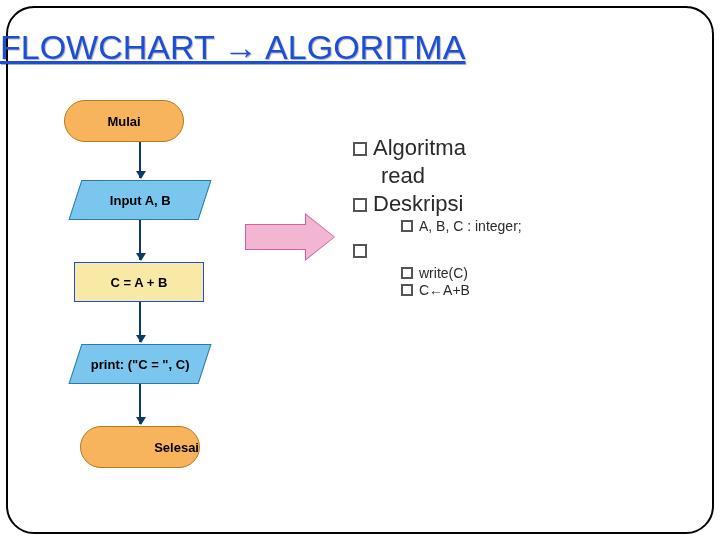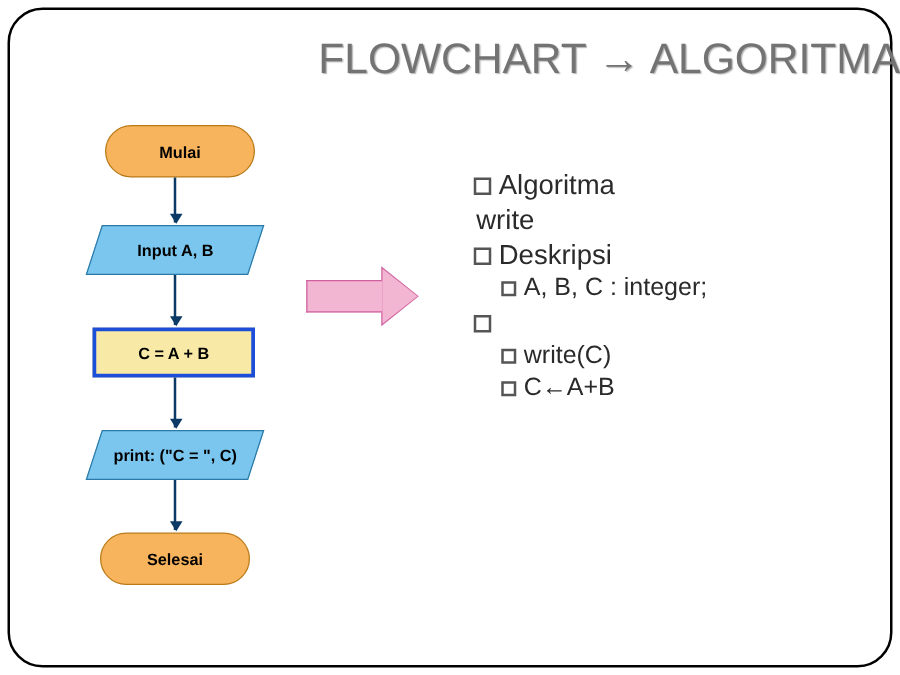--- a/index.html
+++ b/index.html
@@ -16,25 +16,26 @@
     top: 6px; left: 6px; right: 6px; bottom: 6px;
     border: 2px solid #000;
     border-radius: 28px;
     box-sizing: border-box;
   }
   .title {
     position: absolute;
     top: 28px;
     left: 0;
     width: 100%;
-    text-align: right;
+    text-align: left;
     font-size: 34px;
     font-weight: normal;
-    color: #737373;
+    color: #1d4ed8;
     text-shadow: 1px 1px 1px rgba(0,0,0,0.3);
+    text-decoration: underline;
   }
   
   .node {
     position: absolute;
     font-size: 13px;
     font-weight: bold;
     color: #000;
     display: flex;
     align-items: center;
     justify-content: center;
@@ -56,21 +57,21 @@
     transform: skewX(-18deg);
   }
   .parallelogram > span {
     transform: skewX(18deg);
     display: block;
   }
   .process {
     width: 130px;
     height: 40px;
     background: #f8eaa6;
-    border: 3px solid #1d4ed8;
+    border: 1px solid #1d4ed8;
   }
   
   .v-arrow {
     position: absolute;
     width: 0;
     border-left: 2px solid #0b3a66;
   }
   .v-arrow::after {
     content: '';
     position: absolute;
@@ -117,23 +118,23 @@
   
   .algo {
     position: absolute;
     left: 353px;
     top: 134px;
     width: 330px;
     font-size: 22px;
     color: #2a2a2a;
     line-height: 1.28;
   }
-  .algo .l1 { padding-left: 0; margin-left: 26px; }
+  .algo .l1 { padding-left: 0; }
   .algo .l1i { padding-left: 28px; }
-  .algo .l2 { padding-left: 48px; font-size: 20px; }
+  .algo .l2 { padding-left: 48px; font-size: 14px; }
   .bullet {
     font-family: Arial, sans-serif;
     display: inline-block;
     width: 14px;
     height: 14px;
     border: 2px solid #555;
     margin-right: 6px;
     vertical-align: -1px;
     box-sizing: border-box;
   }
@@ -142,50 +143,50 @@
     height: 12px;
   }
 </style>
 </head>
 <body>
 
 <div class="slide-border"></div>
 
 <div class="title">FLOWCHART → ALGORITMA</div>
 
-<div class="node terminator" style="left:84px; top:100px;">
+<div class="node terminator" style="left:64px; top:100px;">
   <span>Mulai</span>
 </div>
 <div class="v-arrow" style="left:139px; top:142px; height:36px;"></div>
 
 <div class="node parallelogram" style="left:75px; top:180px;">
   <span>Input A, B</span>
 </div>
 <div class="v-arrow" style="left:139px; top:220px; height:40px;"></div>
 
 <div class="node process" style="left:74px; top:262px;">
   <span>C = A + B</span>
 </div>
 <div class="v-arrow" style="left:139px; top:302px; height:40px;"></div>
 
 <div class="node parallelogram" style="left:75px; top:344px;">
   <span>print: ("C = ", C)</span>
 </div>
 <div class="v-arrow" style="left:139px; top:384px; height:40px;"></div>
 
-<div class="node terminator" style="left:80px; top:426px;">
+<div class="node terminator" style="left:80px; top:426px;justify-content:flex-end;">
   <span>Selesai</span>
 </div>
 
 <div class="big-arrow">
   <div class="shaft"></div>
   <div class="head"></div>
 </div>
 
 <div class="algo">
   <div class="l1"><span class="bullet"></span><span>Algoritma</span></div>
-  <div class="l1i"><span>write</span></div>
+  <div class="l1i"><span>read</span></div>
   <div class="l1"><span class="bullet"></span><span>Deskripsi</span></div>
   <div class="l2"><span class="bullet b2"></span><span>A, B, C : integer;</span></div>
   <div class="l1"><span class="bullet"></span></div>
   <div class="l2"><span class="bullet b2"></span><span>write(C)</span></div>
   <div class="l2"><span class="bullet b2"></span><span>C←A+B</span></div>
 </div>
 
 </body></html>

